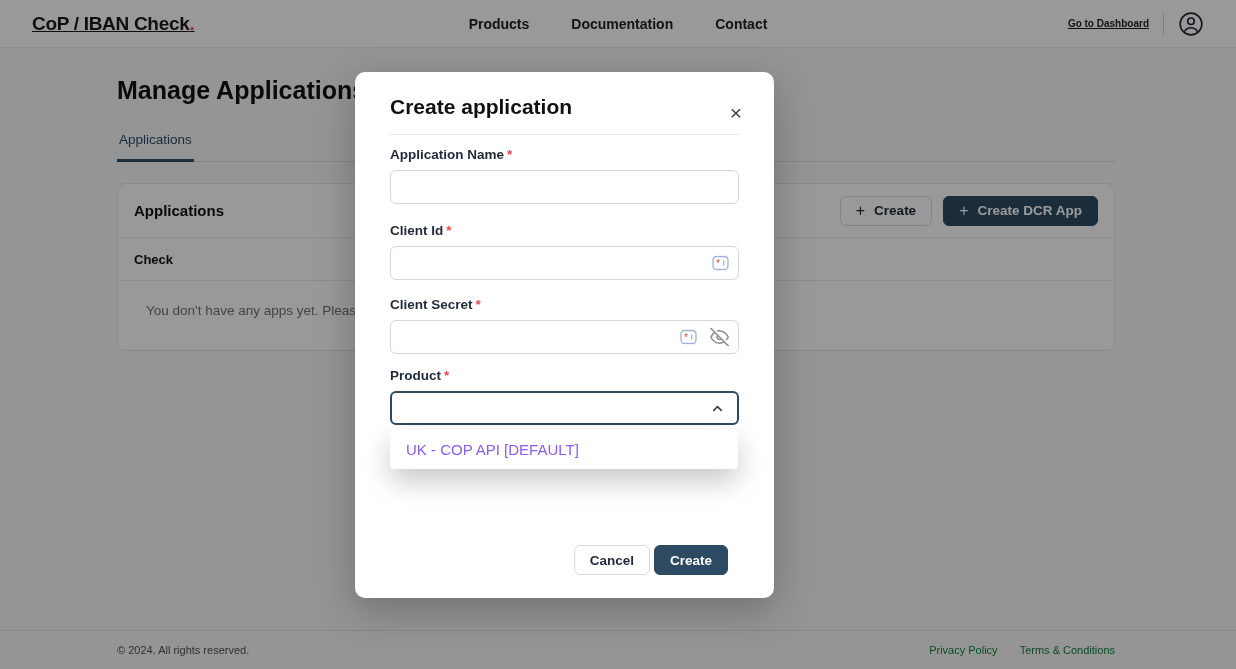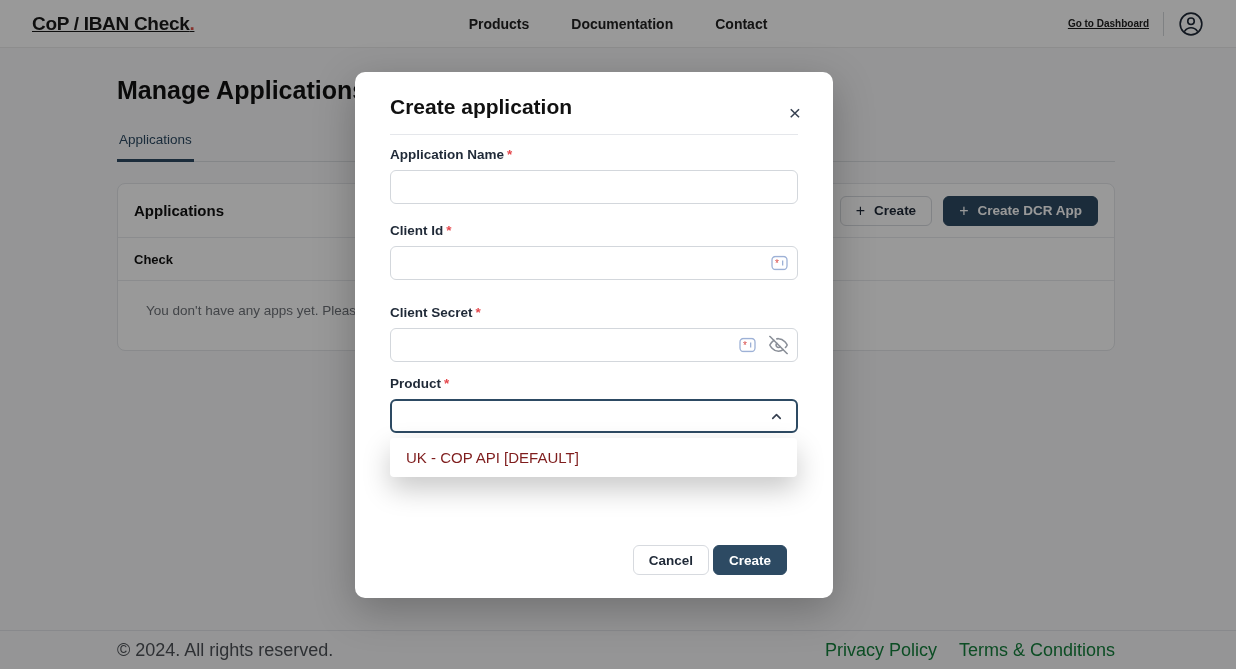--- a/index.html
+++ b/index.html
@@ -68,45 +68,45 @@
 
   
   .footer {
     position: absolute; left: 0; right: 0; bottom: 0; height: 39px;
     border-top: 1px solid #e3e5e9; display: flex; align-items: center;
     background: #f8f9fa;
   }
   .footer-inner {
     width: 998px; margin-left: 117px;
     display: flex; justify-content: space-between; align-items: center;
-    font-size: 18px; color: #4d5157;
+    font-size: 11px; color: #4d5157;
   }
   .footer-links { display: flex; gap: 22px; }
   .footer-links a { color: #15803d; cursor: pointer; text-decoration: none; }
 
   
   .overlay { position: absolute; inset: 0; background: rgba(0,0,0,0.40); z-index: 10; }
   .modal {
     position: absolute; left: 355px; top: 72px;
-    width: 478px; height: 526px;
+    width: 419px; height: 526px;
     background: #fff; border-radius: 10px;
     box-shadow: 0 12px 40px rgba(0,0,0,0.25);
     z-index: 20; padding: 0 35px;
   }
   .modal-title { margin: 0; padding-top: 23px; font-size: 21px; font-weight: 700; color: #111; }
   .modal-close {
     position: absolute; top: 26px; right: 28px;
     background: none; border: none; font-size: 21px; line-height: 1;
     color: #374151; cursor: pointer; padding: 4px;
   }
   .modal-divider { margin: 15px 0 0; border: none; border-top: 1px solid #e5e7eb; }
 
   .field { margin-top: 12px; }
   .field-f2 { margin-top: 19px; }
-  .field-f3 { margin-top: 25px; }
+  .field-f3 { margin-top: 17px; }
   .field-f4 { margin-top: 14px; }
   .field label { display: block; font-size: 13.5px; font-weight: 700; color: #1f2937; margin-bottom: 8px; }
   .req { color: #e5484d; margin-left: 3px; font-weight: 700; }
   .input-wrap { position: relative; }
   .text-input {
     width: 100%; height: 34px;
     border: 1px solid #d3d7dc; border-radius: 6px;
     padding: 0 70px 0 12px; font-size: 14px; color: #111;
     font-family: "Liberation Sans", sans-serif;
     outline: none; background: #fff;
@@ -123,21 +123,21 @@
     height: 34px; border: 2px solid #2d4a63; border-radius: 6px;
     display: flex; align-items: center; justify-content: flex-end;
     padding: 0 12px; cursor: pointer; background: #fff;
   }
   .dropdown {
     position: absolute; left: 0; right: 1px; top: 39px;
     background: #fff; border-radius: 4px;
     box-shadow: 0 12px 28px rgba(0,0,0,0.22);
     z-index: 30; overflow: hidden;
   }
-  .option { padding: 10px 16px; font-size: 15px; color: #7f1d1d; line-height: 19px; cursor: pointer; }
+  .option { padding: 10px 16px; font-size: 15px; color: #8b5cf6; line-height: 19px; cursor: pointer; }
 
   .modal-actions { position: absolute; right: 46px; bottom: 23px; display: flex; gap: 4px; }
   .modal-actions .btn { height: 30px; }
 </style>
 </head>
 <body>
 
 <div class="app">
 
   <header class="topbar">

